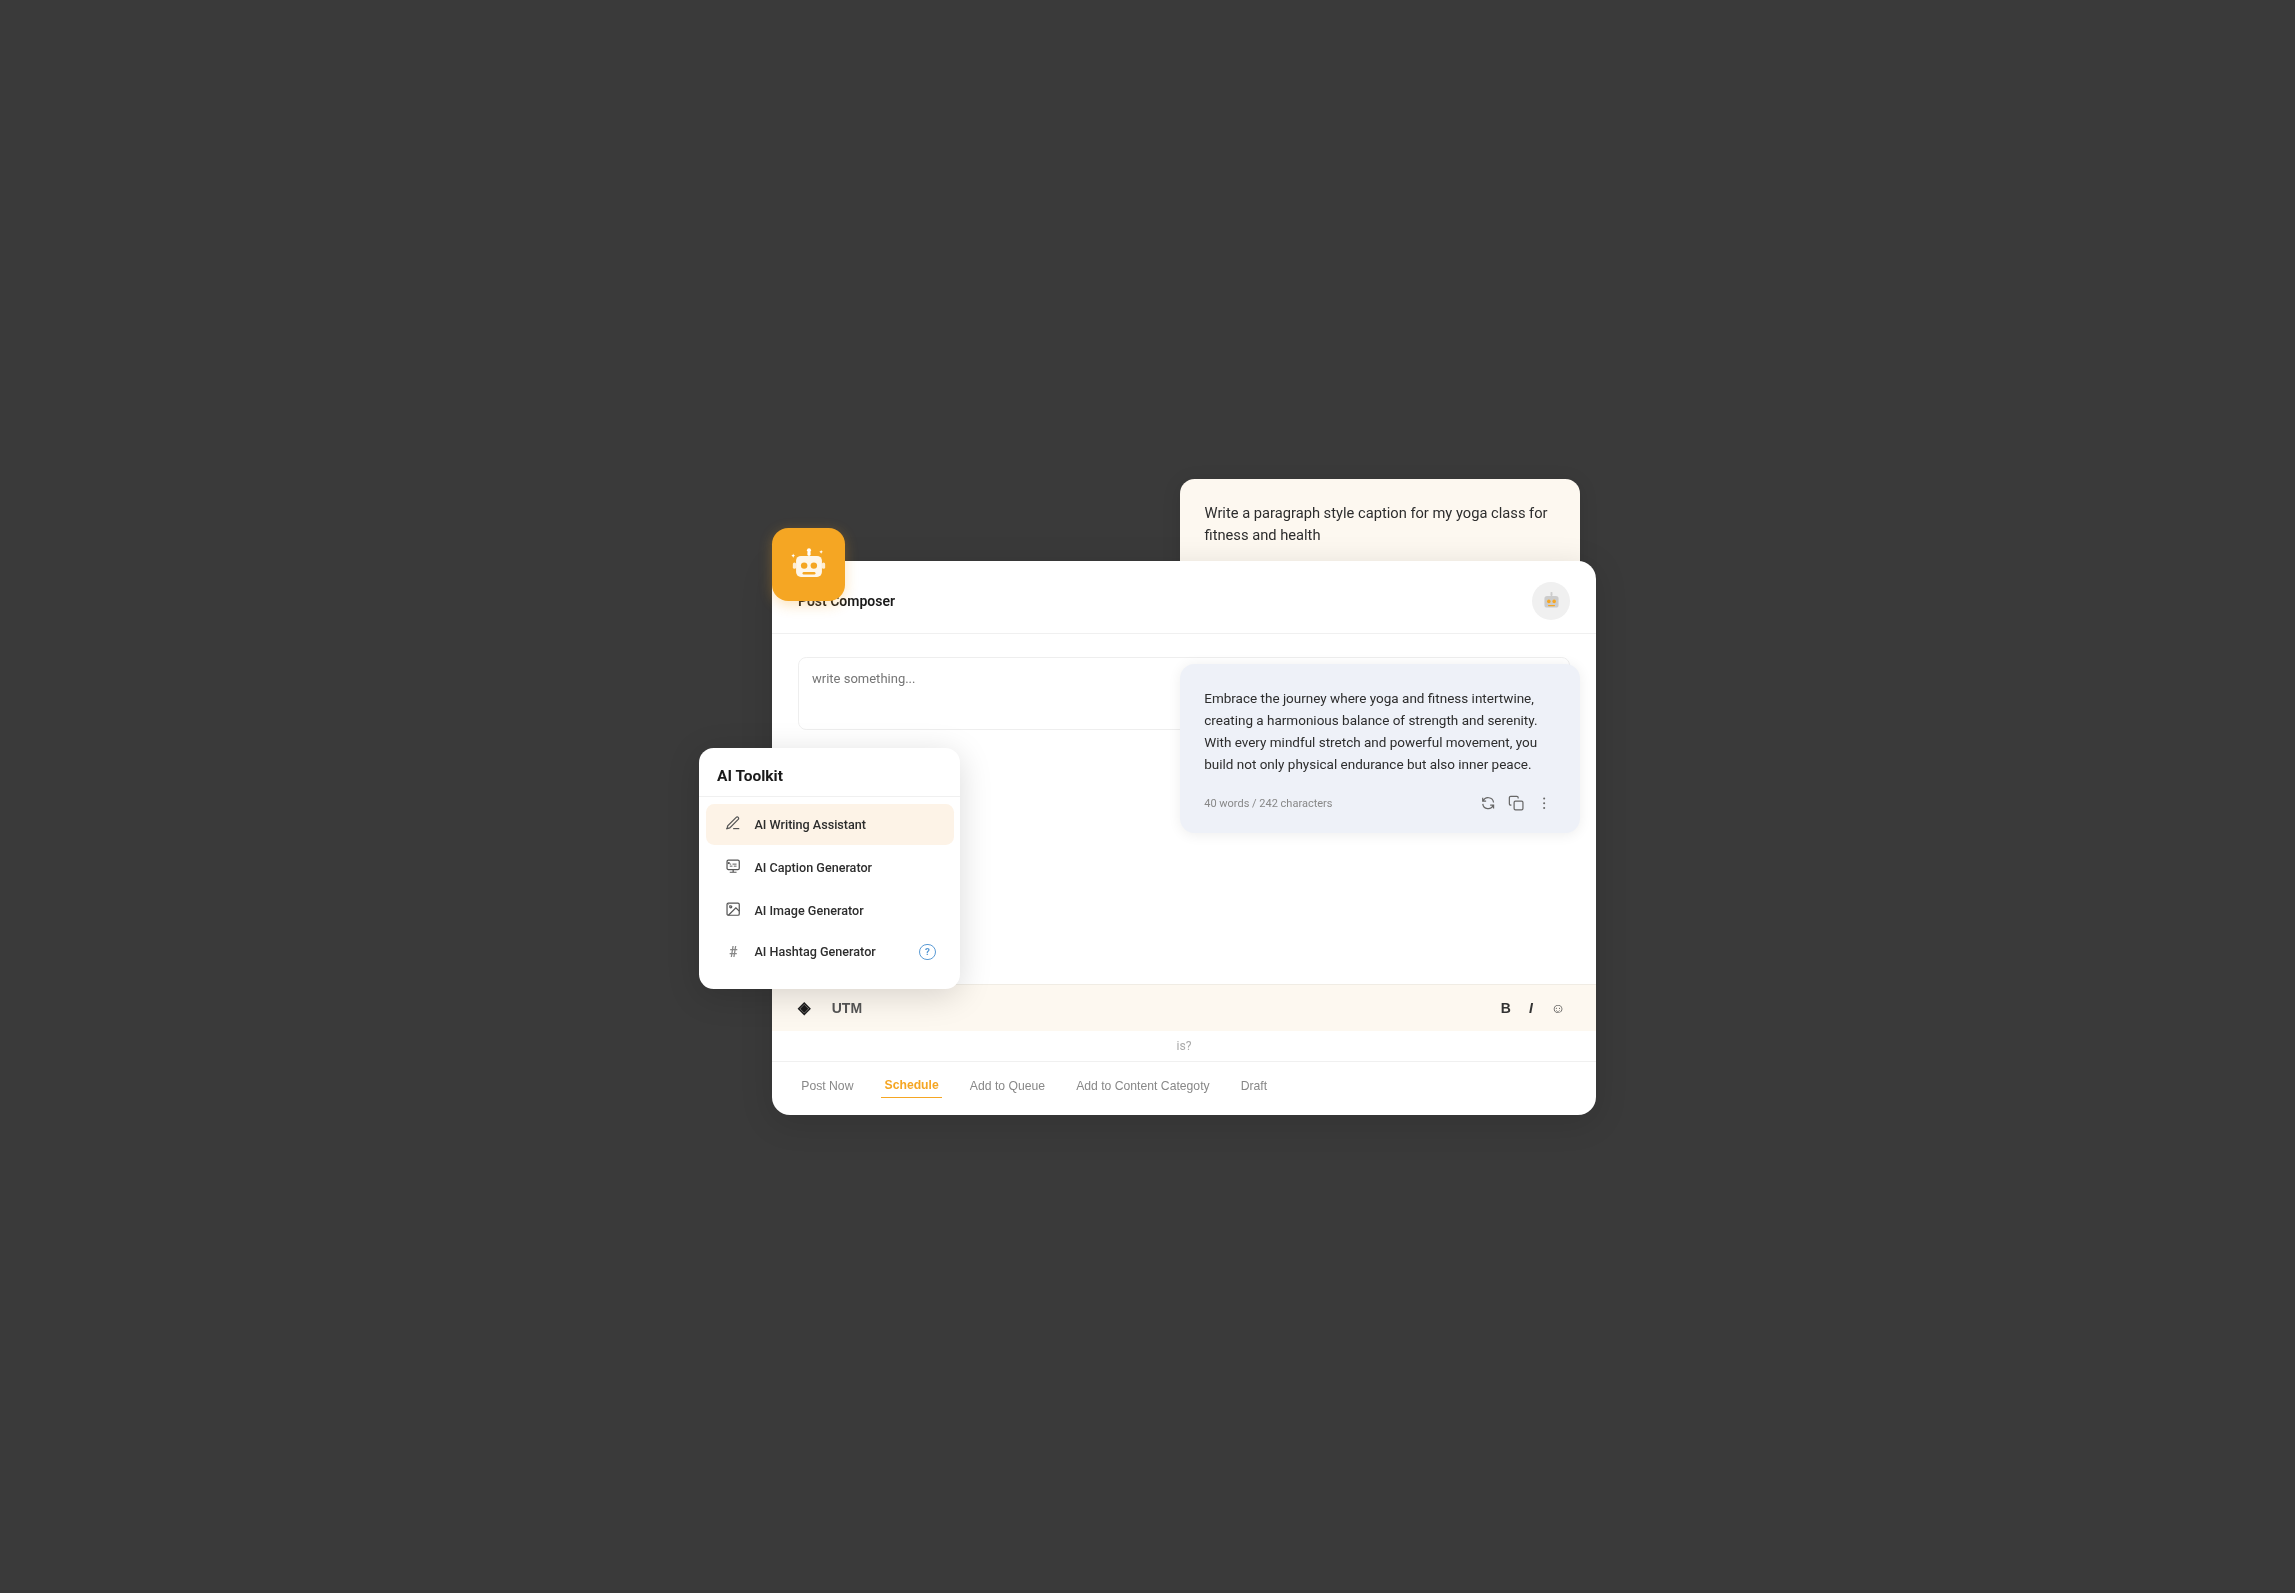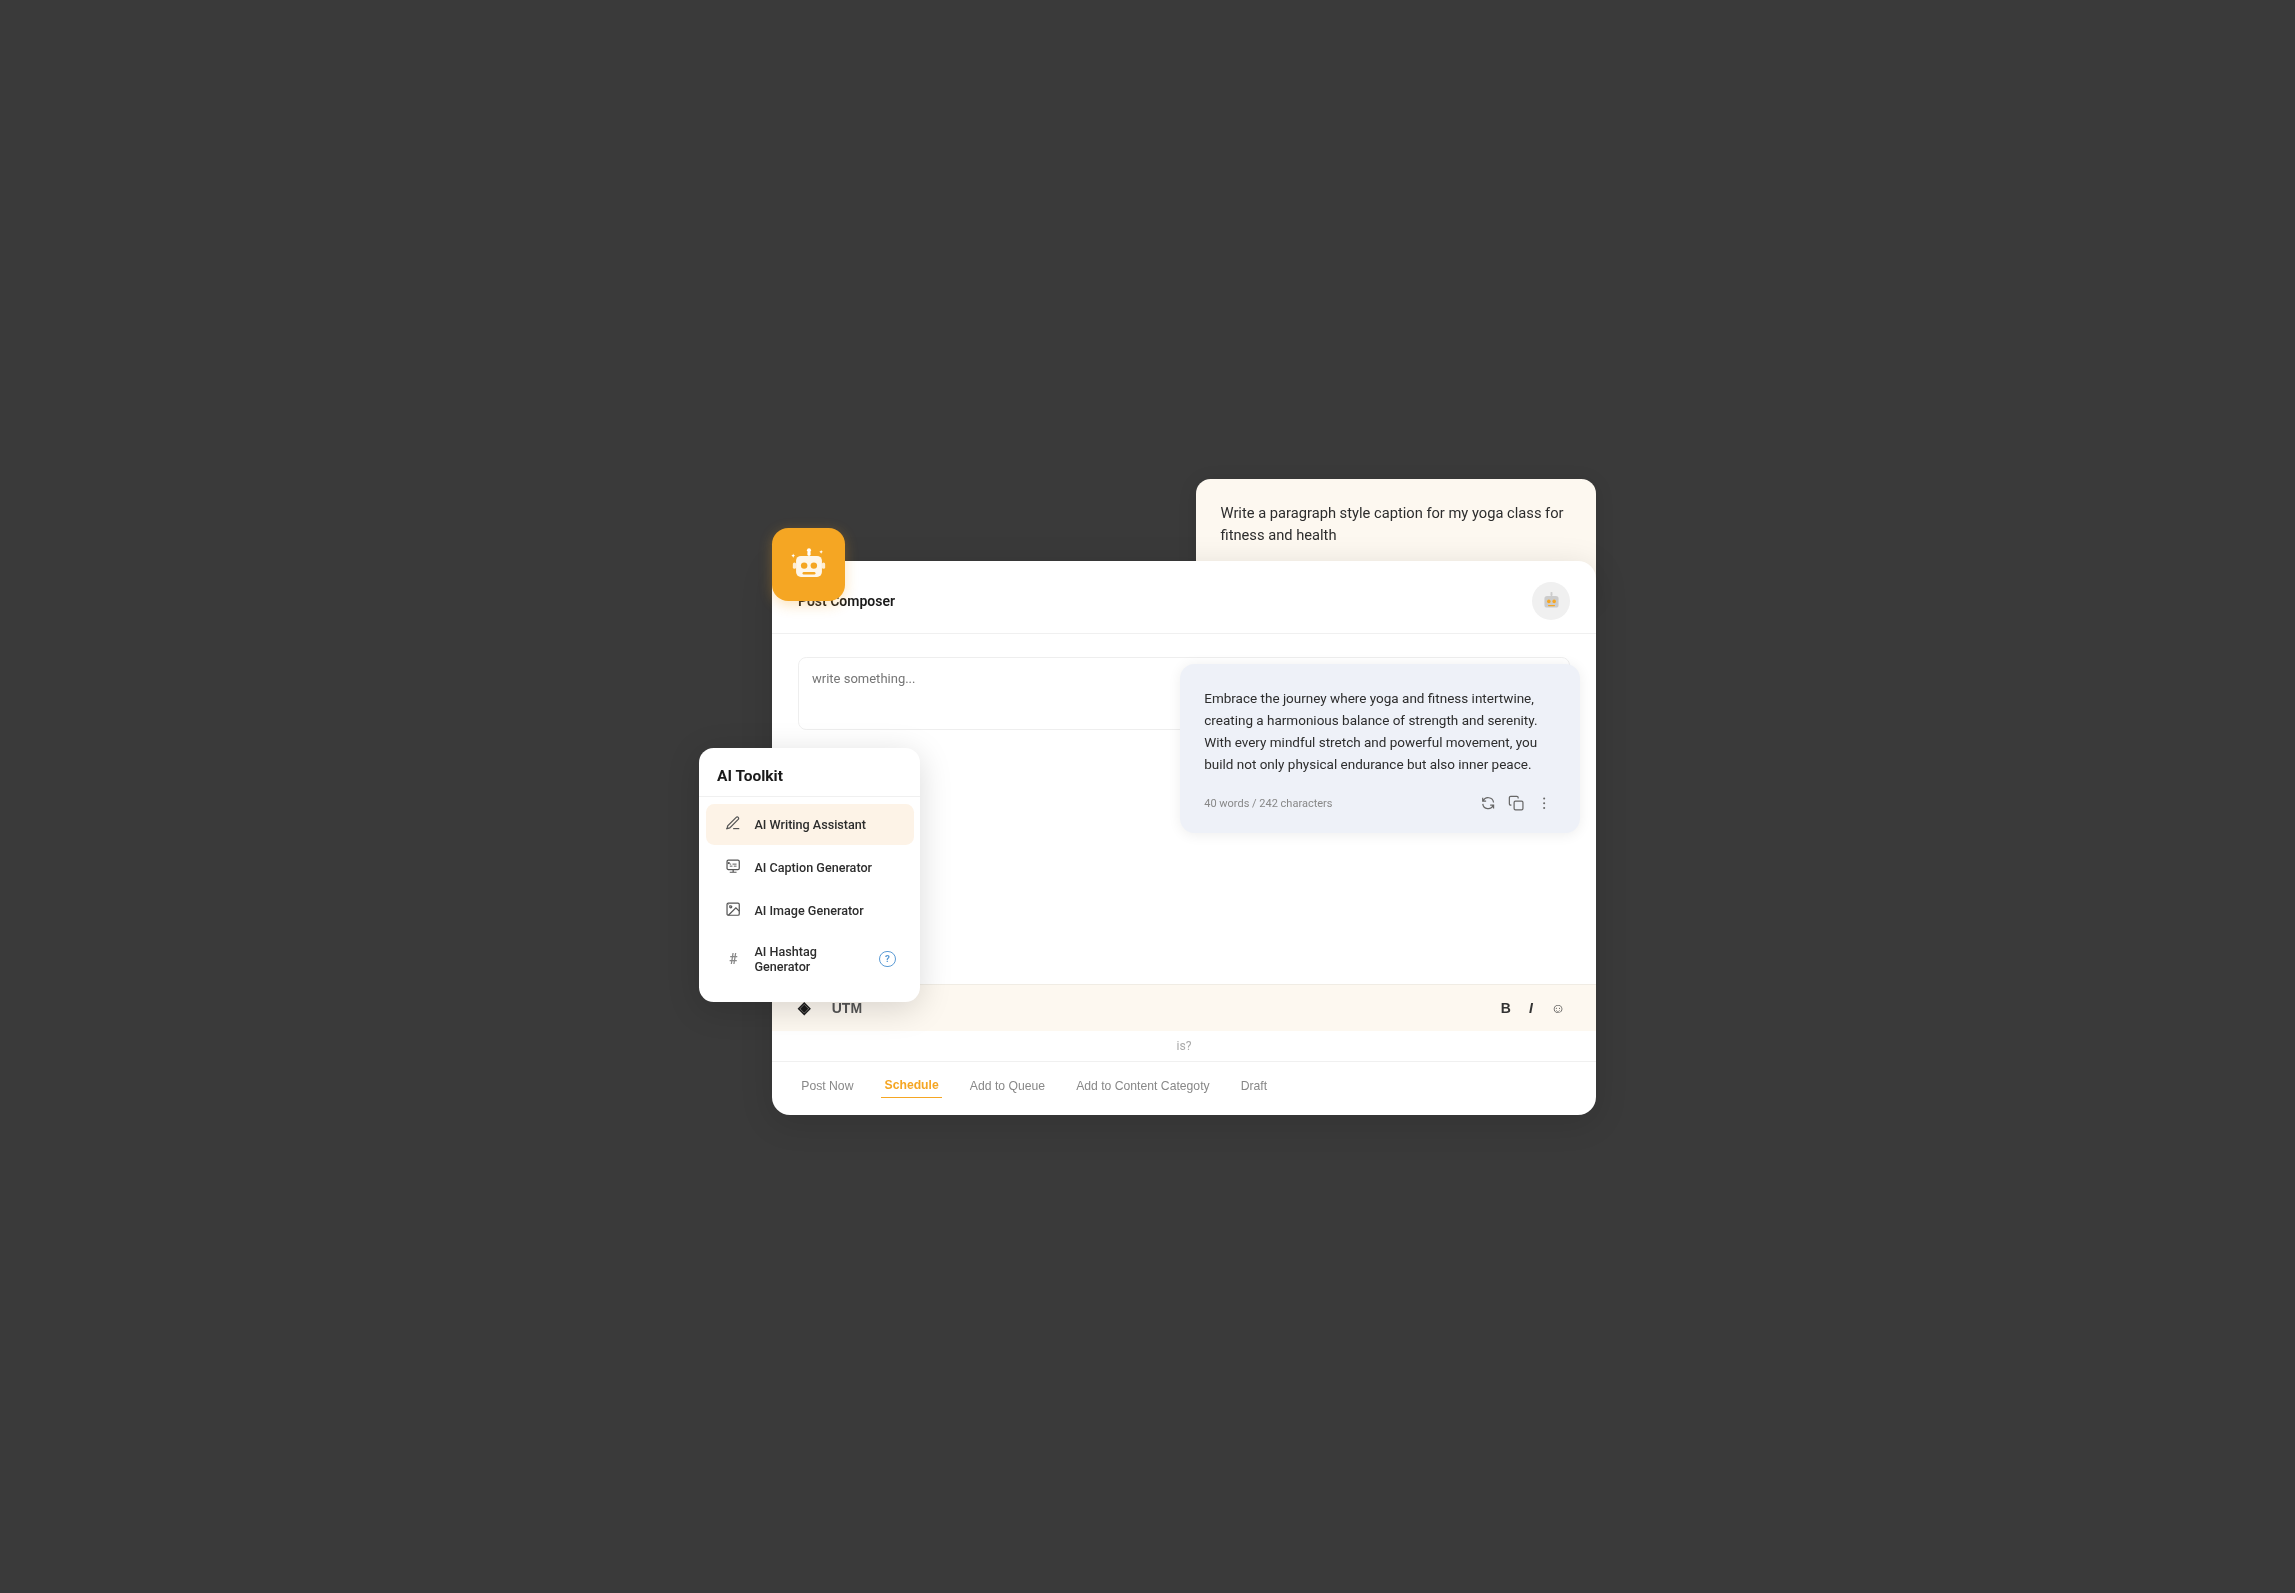--- a/index.html
+++ b/index.html
@@ -18,21 +18,21 @@
     .scene {
       position: relative;
       width: 897px;
       height: 636px;
     }
 
     
     .caption-card-top {
       position: absolute;
       top: 0;
-      right: 0;
+      right: 16px;
       width: 400px;
       background: #fdf8f0;
       border-radius: 14.7px;
       padding: 23px 24.5px 18px 24.5px;
       box-shadow: 0 3.3px 19.6px rgba(0,0,0,0.10);
     }
     .caption-card-top .caption-text {
       font-size: 14.7px;
       color: #2d2d2d;
       line-height: 1.5;
@@ -213,21 +213,21 @@
       color: #f5a623;
       font-weight: 600;
       border-bottom: 1.6px solid #f5a623;
     }
 
     
     .toolkit-panel {
       position: absolute;
       top: 269px;
       left: 0;
-      width: 221px;
+      width: 261px;
       background: #ffffff;
       border-radius: 14.7px;
       box-shadow: 0 6.5px 33px rgba(0,0,0,0.15);
       padding: 19.6px 0 16.3px 0;
       z-index: 10;
     }
     .toolkit-title {
       font-size: 15.5px;
       font-weight: 700;
       color: #1a1a1a;

